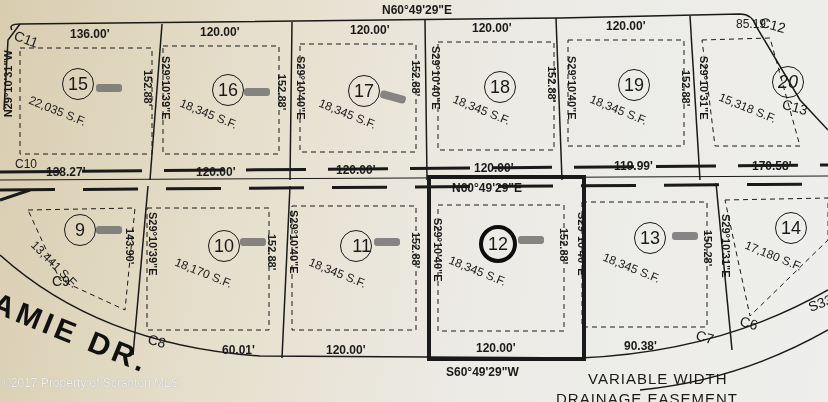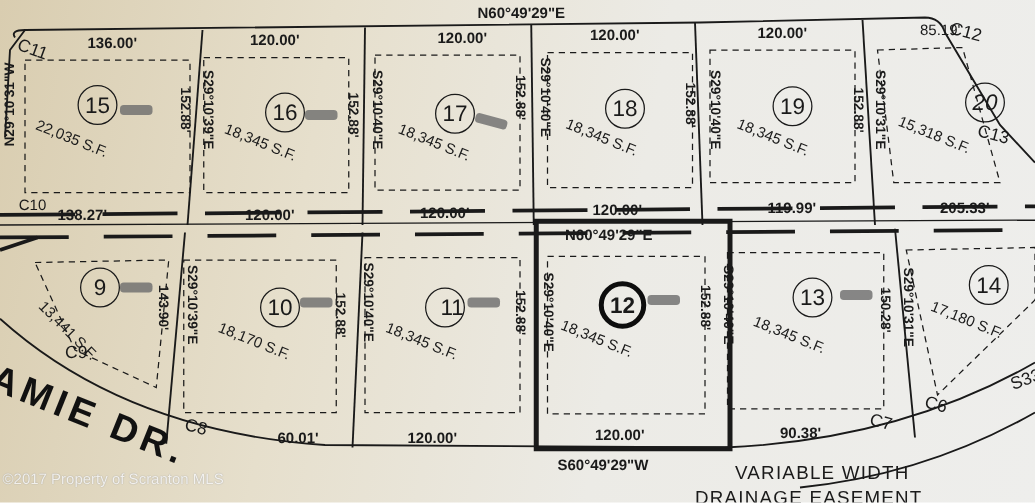--- a/index.html
+++ b/index.html
@@ -86,21 +86,21 @@
 
 <div class="lotnum" style="left:64px;top:214px;">
     <span>9</span>
   </div>
 <div class="lotnum" style="left:208px;top:230px;">
     <span>10</span>
   </div>
 <div class="lotnum" style="left:340px;top:230px;justify-content:flex-end;">
     <span>11</span>
   </div>
-<div class="lotnum hl" style="left:479px;top:225px;font-weight:bold;">
+<div class="lotnum hl" style="left:479px;top:225px;">
     <span>12</span>
   </div>
 <div class="lotnum" style="left:634px;top:222px;">
     <span>13</span>
   </div>
 <div class="lotnum" style="left:775px;top:212px;">
     <span>14</span>
   </div>
 
 <div class="marker" style="left:96px;top:84px;"></div>
@@ -131,21 +131,21 @@
 <div class="txt" style="left:472px;top:22px;font-weight:bold;">120.00'</div>
 <div class="txt" style="left:606px;top:20px;font-weight:bold;">120.00'</div>
 <div class="txt" style="left:736px;top:18px;font-weight:normal;">85.19'</div>
 <div class="txt" style="left:382px;top:4px;font-weight:bold;">N60°49'29"E</div>
 
 <div class="txt" style="left:46px;top:166px;font-weight:bold;">138.27'</div>
 <div class="txt" style="left:196px;top:166px;font-weight:bold;">120.00'</div>
 <div class="txt" style="left:336px;top:164px;font-weight:bold;">120.00'</div>
 <div class="txt" style="left:474px;top:162px;font-weight:bold;">120.00'</div>
 <div class="txt" style="left:614px;top:160px;font-weight:bold;">119.99'</div>
-<div class="txt" style="left:752px;top:160px;font-weight:bold;">205.33'</div>
+<div class="txt" style="left:752px;top:160px;font-weight:bold;">170.58'</div>
 <div class="txt" style="left:452px;top:182px;font-weight:bold;">N60°49'29"E</div>
 
 <div class="vert" style="left:2px;top:50px;transform:rotate(180deg);">N29°10'31"W</div>
 <div class="vert" style="left:142px;top:70px;">152.88'</div>
 <div class="vert" style="left:160px;top:56px;">S29°10'39"E</div>
 <div class="vert" style="left:276px;top:74px;">152.88'</div>
 <div class="vert" style="left:295px;top:56px;">S29°10'40"E</div>
 <div class="vert" style="left:410px;top:60px;">152.88'</div>
 <div class="vert" style="left:430px;top:46px;">S29°10'40"E</div>
 <div class="vert" style="left:546px;top:66px;">152.88'</div>

